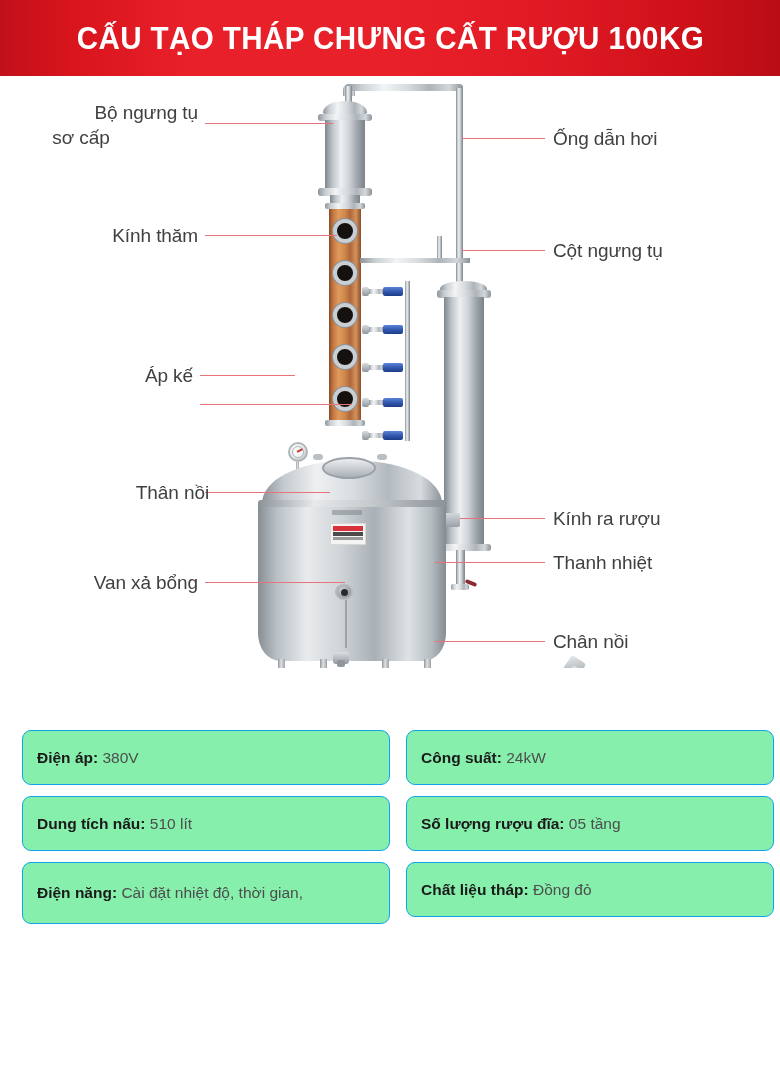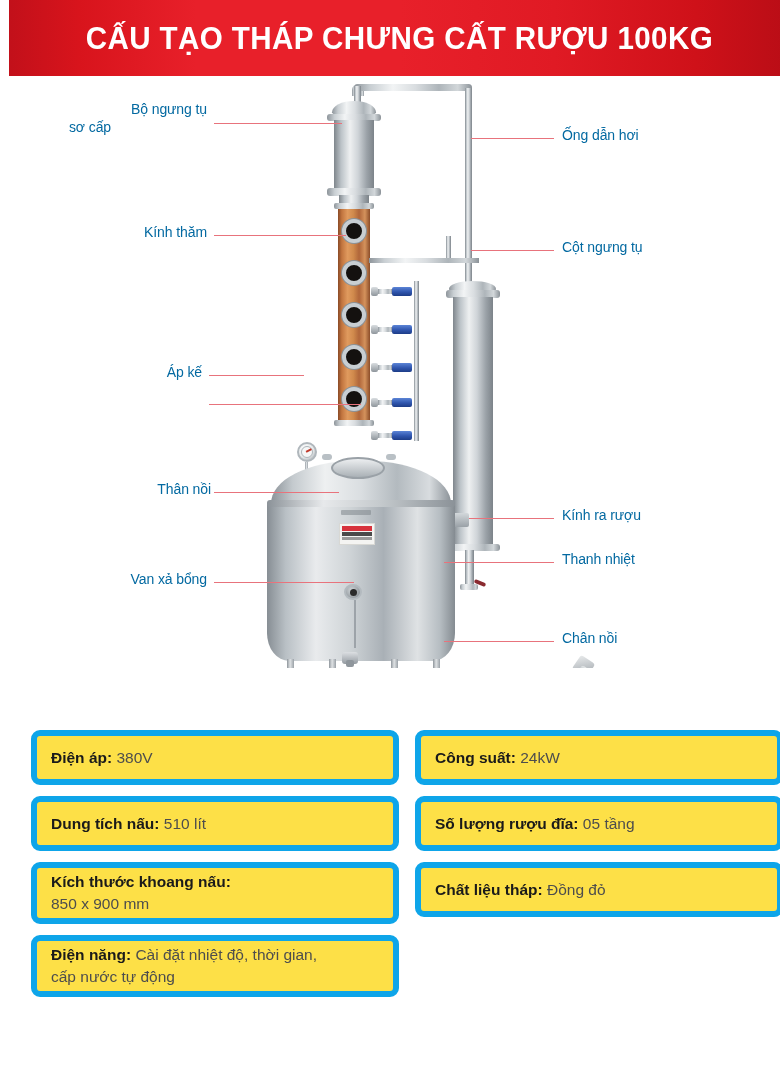--- a/index.html
+++ b/index.html
@@ -7,21 +7,20 @@
   html, body {
     width: 780px; height: 1067px;
     background: #ffffff;
     font-family: "Liberation Sans", sans-serif;
     overflow: hidden;
   }
   #page {
     position: relative;
     width: 772px; height: 1067px;
     background: #ffffff;
-    margin-left: 9px;
   }
 
   
   .header {
     position: absolute; left: 0; top: 0;
     width: 780px; height: 76px;
     background: linear-gradient(90deg,
         #c2101a 0%, #d8141c 9%, #e8202a 24%,
         #e8202a 50%, #e01a24 70%, #cf1119 88%, #b90d16 100%);
     display: flex; align-items: center; justify-content: center;
@@ -47,22 +46,22 @@
   
   .lead {
     position: absolute;
     height: 1px;
     background: #e8737c;
   }
 
   
   .lbl {
     position: absolute;
-    color: #0369a1;
-    font-size: 14px;
+    color: #404040;
+    font-size: 19px;
     line-height: 1.32;
     font-family: "Liberation Sans", sans-serif;
     white-space: nowrap;
     letter-spacing: -0.1px;
   }
   .lbl.right-align { text-align: right; }
 
   
   .machine { position: absolute; left: 0; top: 0; width: 780px; height: 592px; }
 
@@ -318,22 +317,22 @@
   .spec-grid {
     position: absolute; left: 22px; top: 62px;
     width: 736px;
     display: grid;
     grid-template-columns: 368px 368px;
     column-gap: 16px;
     row-gap: 0;
   }
   .spec-col { display: flex; flex-direction: column; gap: 11px; }
   .spec-box {
-    background: #fde047;
-    border: 6px solid #0ea5e9;
+    background: #86efac;
+    border: 1px solid #0ea5e9;
     border-radius: 9px;
     padding: 9px 14px;
     display: flex; align-items: center;
     color: #333333;
     font-size: 15.5px;
     line-height: 1.42;
   }
   .spec-box .k { font-weight: bold; color: #1a1a1a; }
   .spec-box .v { color: #4d4d4d; }
   .spec-box .v.brand { color: #e8202a; font-weight: bold; }
@@ -468,21 +467,21 @@
     <div class="lbl right-align" style="left:0; top:24px; width:198px;">
       <div>Bộ ngưng tụ</div>
       <div style="text-align:center; padding-right:36px;">sơ cấp</div>
     </div>
 
     <div class="lbl right-align" style="left:0; top:147px; width:198px;">Kính thăm</div>
 
     <div class="lbl right-align" style="left:0; top:287px; width:193px;">Áp kế</div>
 
 
-    <div class="lbl right-align" style="left:4px; top:404px; width:198px;">Thân nồi</div>
+    <div class="lbl right-align" style="left:11px; top:404px; width:198px;">Thân nồi</div>
 
     <div class="lbl right-align" style="left:0; top:494px; width:198px;">Van xả bổng</div>
 
     <div class="lbl" style="left:553px; top:50px;">Ống dẫn hơi</div>
 
     <div class="lbl" style="left:553px; top:162px;">Cột ngưng tụ</div>
 
     <div class="lbl" style="left:553px; top:430px;">Kính ra rượu</div>
 
     <div class="lbl" style="left:553px; top:474px;">Thanh nhiệt</div>
@@ -498,29 +497,22 @@
         <div class="spec-box h1">
           <div><span class="k">Điện áp:</span>
           <span class="v">380V</span></div>
         </div>
         <div class="spec-box h1">
           <div><span class="k">Dung tích nấu:</span>
           <span class="v">510 lít</span></div>
         </div>
         <div class="spec-box h2">
           <div>
-            <div class="k">Kích thước khoang nấu:</div>
-            <div class="v">850 x 900 mm</div>
-          </div>
-        </div>
-        <div class="spec-box h2">
-          <div>
             <div><span class="k">Điện năng:</span>
             <span class="v">Cài đặt nhiệt độ, thời gian,</span></div>
-            <div class="v">cấp nước tự động</div>
           </div>
         </div>
       </div>
 
       <div class="spec-col">
         <div class="spec-box h1">
           <div><span class="k">Công suất:</span>
           <span class="v">24kW</span></div>
         </div>
         <div class="spec-box h1">

